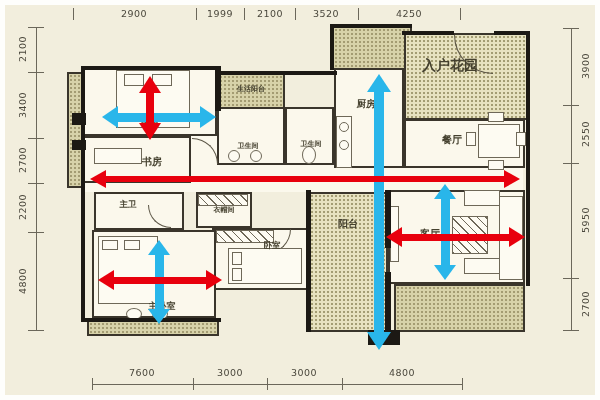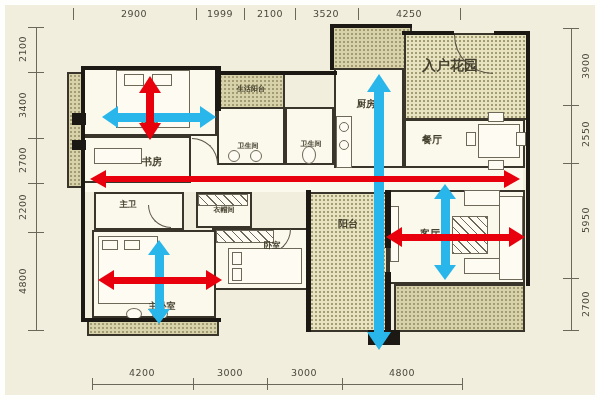--- a/index.html
+++ b/index.html
@@ -82,21 +82,21 @@
   <span class="dim v" style="left:585px;top:134px">2550</span>
   <span class="dim v" style="left:585px;top:220px">5950</span>
   <span class="dim v" style="left:585px;top:304px">2700</span>
 
   <div class="dimline" style="left:92px;top:384px;width:370px;height:1px"></div>
   <div class="dimline" style="left:92px;top:378px;width:1px;height:12px"></div>
   <div class="dimline" style="left:193px;top:378px;width:1px;height:12px"></div>
   <div class="dimline" style="left:267px;top:378px;width:1px;height:12px"></div>
   <div class="dimline" style="left:342px;top:378px;width:1px;height:12px"></div>
   <div class="dimline" style="left:462px;top:378px;width:1px;height:12px"></div>
-  <span class="dim" style="left:142px;top:372px">4200</span>
+  <span class="dim" style="left:142px;top:372px">7600</span>
   <span class="dim" style="left:230px;top:372px">3000</span>
   <span class="dim" style="left:304px;top:372px">3000</span>
   <span class="dim" style="left:402px;top:372px">4800</span>
 
   <div class="room open" style="left:85px;top:165px;width:438px;height:27px"></div>
   <div class="hatch" style="left:67px;top:72px;width:17px;height:116px"></div>
   <div class="room" style="left:83px;top:68px;width:134px;height:68px"></div>
   <div class="room" style="left:83px;top:136px;width:108px;height:47px"></div>
   <div class="room open" style="left:191px;top:136px;width:26px;height:47px"></div>
   <div class="hatch" style="left:217px;top:73px;width:68px;height:36px"></div>
@@ -168,21 +168,21 @@
   <div class="furn stripes" style="left:198px;top:194px;width:50px;height:12px"></div>
   <div class="furn stripes" style="left:216px;top:230px;width:58px;height:13px"></div>
 
   <span class="rlabel" style="left:150px;top:122px">卧室</span>
   <span class="rlabel" style="left:152px;top:162px;font-size:10px">书房</span>
   <span class="rlabel" style="left:251px;top:89px;font-size:7px">生活阳台</span>
   <span class="rlabel" style="left:248px;top:146px;font-size:7px">卫生间</span>
   <span class="rlabel" style="left:311px;top:144px;font-size:7px">卫生间</span>
   <span class="rlabel" style="left:366px;top:104px;font-size:9.5px">厨房</span>
   <span class="rlabel" style="left:450px;top:66px;font-size:14px">入户花园</span>
-  <span class="rlabel" style="left:432px;top:140px;font-size:10px">餐厅</span>
+  <span class="rlabel" style="left:452px;top:140px;font-size:10px">餐厅</span>
   <span class="rlabel" style="left:128px;top:205px;font-size:8.5px">主卫</span>
   <span class="rlabel" style="left:224px;top:210px;font-size:7px">衣帽间</span>
   <span class="rlabel" style="left:272px;top:246px;font-size:8.5px">卧室</span>
   <span class="rlabel" style="left:162px;top:306px">主卧室</span>
   <span class="rlabel" style="left:348px;top:224px;font-size:10px">阳台</span>
   <span class="rlabel" style="left:430px;top:234px;font-size:10px">客厅</span>
 
   <div class="arrow cyan ah" style="left:102px;top:117px;width:114px;--t:9px;--hw:11px">
       <i class="head w"></i>
       <i class="shaft"></i>

